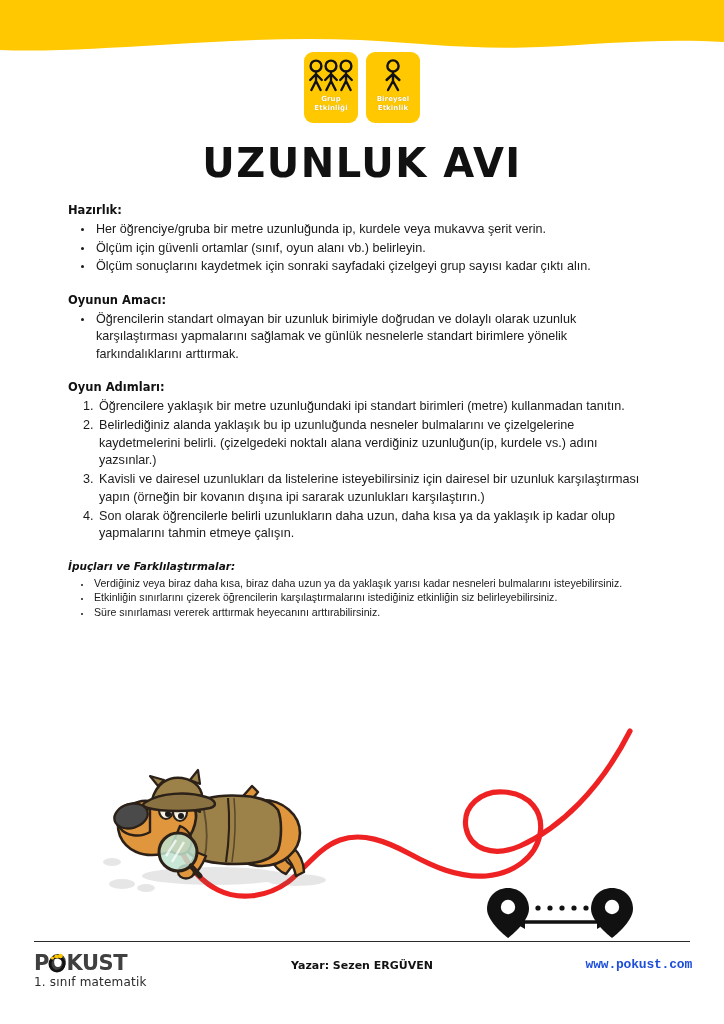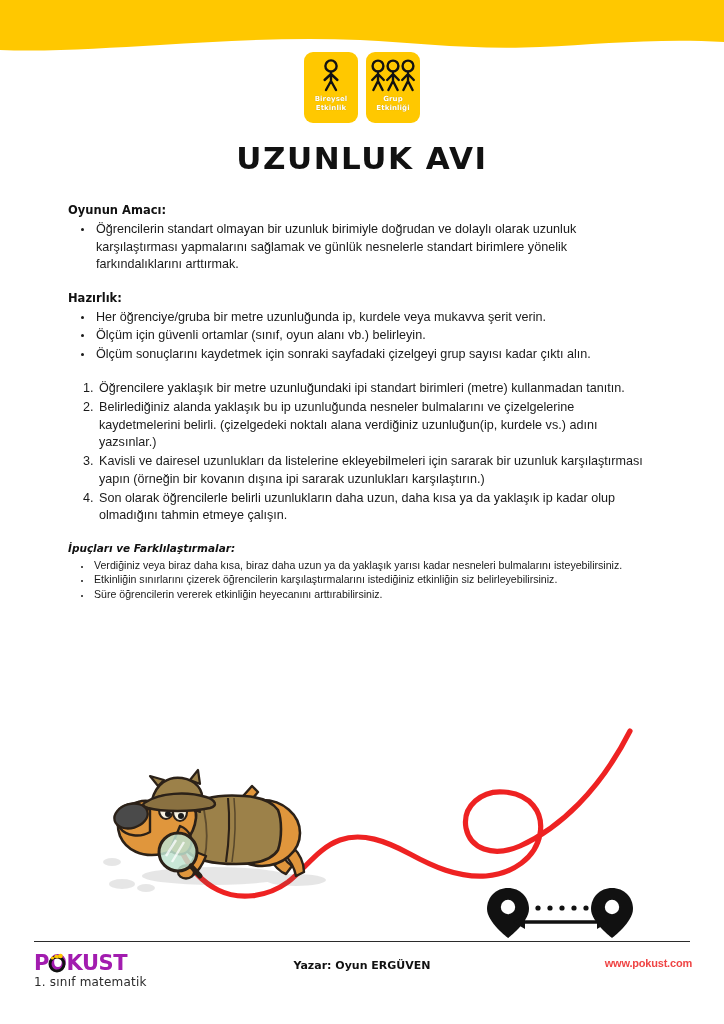--- a/index.html
+++ b/index.html
@@ -61,21 +61,21 @@
 
   
   .title {
     position: absolute;
     top: 140px;
     left: 0;
     width: 724px;
     text-align: center;
     font-family: "DejaVu Sans", sans-serif;
     font-weight: 900;
-    font-size: 31px;
+    font-size: 40px;
     letter-spacing: 1.5px;
     color: #111111;
     transform: scaleX(1.0);
   }
 
   
   .content {
     position: absolute;
     top: 203px;
     left: 68px;
@@ -142,21 +142,21 @@
   .logo-wrap {
     position: absolute;
     left: 34px;
     top: 4px;
   }
   .logo-word {
     font-family: "DejaVu Sans", sans-serif;
     font-weight: 900;
     font-size: 21px;
     letter-spacing: -0.4px;
-    color: #a21caf;
+    color: #404040;
     line-height: 22px;
     position: relative;
     white-space: nowrap;
   }
   .logo-sub {
     font-family: "DejaVu Sans", sans-serif;
     font-size: 12px;
     color: #2b2b2b;
     margin-top: 1px;
     letter-spacing: .2px;
@@ -167,109 +167,110 @@
     width: 724px;
     text-align: center;
     font-family: "DejaVu Sans", sans-serif;
     font-weight: bold;
     font-size: 11px;
     color: #111;
   }
   .footer-site {
     position: absolute;
     right: 32px; top: 9px;
-    font-family: Liberation Sans, sans-serif;
+    font-family: Liberation Mono, monospace;
     font-weight: bold;
-    font-size: 11px;
-    color: #ef4444;
+    font-size: 13px;
+    color: #1d4ed8;
     letter-spacing: -0.2px;
   }
 </style>
 </head>
 <body>
 
 <div class="page">
 
   <svg class="top-wave" viewBox="0 0 724 70" preserveAspectRatio="none">
     <path d="M0,0 L724,0 L724,42 C660,38 600,44 540,47 C470,50 420,43 360,40
              C290,37 225,41 160,45 C105,48 50,52 0,50 Z" fill="#FFC800"></path>
   </svg>
 
   <div class="badges">
-
-    <div class="badge" style="background:#FFC800;">
-      <div class="figures">
-        <svg width="26" height="34" viewBox="0 0 26 34" aria-hidden="true">
-          <g stroke="#111" stroke-width="2.4" fill="none" stroke-linecap="round">
-            <circle cx="13" cy="7" r="5.6"></circle>
-            <path d="M13,12.8 L13,22 M13,15 L6.6,21 M13,15 L19.4,21 M13,22 L8,31 M13,22 L18,31"></path>
-          </g>
-        </svg>
-      </div>
-      <div class="blabel">
-        <span>Bireysel</span><br>
-        <span>Etkinlik</span>
-      </div>
-    </div>
 
     <div class="badge" style="background:#FFC800;">
       <div class="figures">
         <svg width="46" height="34" viewBox="0 0 46 34" aria-hidden="true">
           <g stroke="#111" stroke-width="2.4" fill="none" stroke-linecap="round">
             <circle cx="8" cy="7" r="5.4"></circle>
             <path d="M8,12.6 L8,22 M8,15 L2.2,21 M8,15 L13.8,21 M8,22 L3.4,31 M8,22 L12.6,31"></path>
             <circle cx="23" cy="7" r="5.4"></circle>
             <path d="M23,12.6 L23,22 M23,15 L17.2,21 M23,15 L28.8,21 M23,22 L18.4,31 M23,22 L27.6,31"></path>
             <circle cx="38" cy="7" r="5.4"></circle>
             <path d="M38,12.6 L38,22 M38,15 L32.2,21 M38,15 L43.8,21 M38,22 L33.4,31 M38,22 L42.6,31"></path>
           </g>
         </svg>
       </div>
       <div class="blabel">
         <span>Grup</span><br>
         <span>Etkinliği</span>
       </div>
     </div>
+
+    <div class="badge" style="background:#FFC800;">
+      <div class="figures">
+        <svg width="26" height="34" viewBox="0 0 26 34" aria-hidden="true">
+          <g stroke="#111" stroke-width="2.4" fill="none" stroke-linecap="round">
+            <circle cx="13" cy="7" r="5.6"></circle>
+            <path d="M13,12.8 L13,22 M13,15 L6.6,21 M13,15 L19.4,21 M13,22 L8,31 M13,22 L18,31"></path>
+          </g>
+        </svg>
+      </div>
+      <div class="blabel">
+        <span>Bireysel</span><br>
+        <span>Etkinlik</span>
+      </div>
+    </div>
   </div>
 
   <div class="title">UZUNLUK AVI</div>
 
   <div class="content">
-
-    <div class="block">
-      <p class="sec-head">Oyunun Amacı:</p>
-      <ul class="b-list">
-        <li>Öğrencilerin standart olmayan bir uzunluk birimiyle doğrudan ve dolaylı olarak uzunluk karşılaştırması yapmalarını sağlamak ve günlük nesnelerle standart birimlere yönelik farkındalıklarını arttırmak.</li>
-      </ul>
-    </div>
 
     <div class="block">
       <p class="sec-head">Hazırlık:</p>
       <ul class="b-list">
         <li>Her öğrenciye/gruba bir metre uzunluğunda ip, kurdele veya mukavva şerit verin.</li>
         <li>Ölçüm için güvenli ortamlar (sınıf, oyun alanı vb.) belirleyin.</li>
         <li>Ölçüm sonuçlarını kaydetmek için sonraki sayfadaki çizelgeyi grup sayısı kadar çıktı alın.</li>
       </ul>
     </div>
 
     <div class="block">
+      <p class="sec-head">Oyunun Amacı:</p>
+      <ul class="b-list">
+        <li>Öğrencilerin standart olmayan bir uzunluk birimiyle doğrudan ve dolaylı olarak uzunluk karşılaştırması yapmalarını sağlamak ve günlük nesnelerle standart birimlere yönelik farkındalıklarını arttırmak.</li>
+      </ul>
+    </div>
+
+    <div class="block">
+      <p class="sec-head">Oyun Adımları:</p>
       <ol class="n-list">
         <li>Öğrencilere yaklaşık bir metre uzunluğundaki ipi standart birimleri (metre) kullanmadan tanıtın.</li>
         <li>Belirlediğiniz alanda yaklaşık bu ip uzunluğunda nesneler bulmalarını ve çizelgelerine kaydetmelerini belirli. (çizelgedeki noktalı alana verdiğiniz uzunluğun(ip, kurdele vs.) adını yazsınlar.)</li>
-        <li>Kavisli ve dairesel uzunlukları da listelerine ekleyebilmeleri için sararak bir uzunluk karşılaştırması yapın (örneğin bir kovanın dışına ipi sararak uzunlukları karşılaştırın.)</li>
-        <li>Son olarak öğrencilerle belirli uzunlukların daha uzun, daha kısa ya da yaklaşık ip kadar olup olmadığını tahmin etmeye çalışın.</li>
+        <li>Kavisli ve dairesel uzunlukları da listelerine isteyebilirsiniz için dairesel bir uzunluk karşılaştırması yapın (örneğin bir kovanın dışına ipi sararak uzunlukları karşılaştırın.)</li>
+        <li>Son olarak öğrencilerle belirli uzunlukların daha uzun, daha kısa ya da yaklaşık ip kadar olup yapmalarını tahmin etmeye çalışın.</li>
       </ol>
     </div>
 
     <div class="block tips">
       <p class="sec-head italic">İpuçları ve Farklılaştırmalar:</p>
       <ul class="b-list">
         <li>Verdiğiniz veya biraz daha kısa, biraz daha uzun ya da yaklaşık yarısı kadar nesneleri bulmalarını isteyebilirsiniz.</li>
         <li>Etkinliğin sınırlarını çizerek öğrencilerin karşılaştırmalarını istediğiniz etkinliğin siz belirleyebilirsiniz.</li>
-        <li>Süre öğrencilerin vererek etkinliğin heyecanını arttırabilirsiniz.</li>
+        <li>Süre sınırlaması vererek arttırmak heyecanını arttırabilirsiniz.</li>
       </ul>
     </div>
   </div>
 
   <svg class="art" viewBox="0 0 724 1024">
 
     <g>
       <path d="M630,731
                C600,790 560,828 520,846
                C492,858 470,848 466,828
@@ -377,17 +378,17 @@
         <svg width="20" height="20" viewBox="0 0 20 20" style="position:absolute; left:13px; top:1px;">
           <circle cx="10" cy="11" r="7" fill="none" stroke="#111" stroke-width="3"></circle>
           <path d="M6.5,4.5 L8.5,1.5 L12,2.5 L11.5,5.5 Z" fill="#FFC800"></path>
           <circle cx="13.5" cy="3" r="2.3" fill="#FFC800"></circle>
           <circle cx="5.5" cy="5" r="1.6" fill="#FFC800"></circle>
         </svg>
       </div>
       <div class="logo-sub">1. sınıf matematik</div>
     </div>
 
-    <div class="footer-author">Yazar: Oyun ERGÜVEN</div>
+    <div class="footer-author">Yazar: Sezen ERGÜVEN</div>
     <div class="footer-site">www.pokust.com</div>
   </div>
 
 </div>
 
 </body></html>

